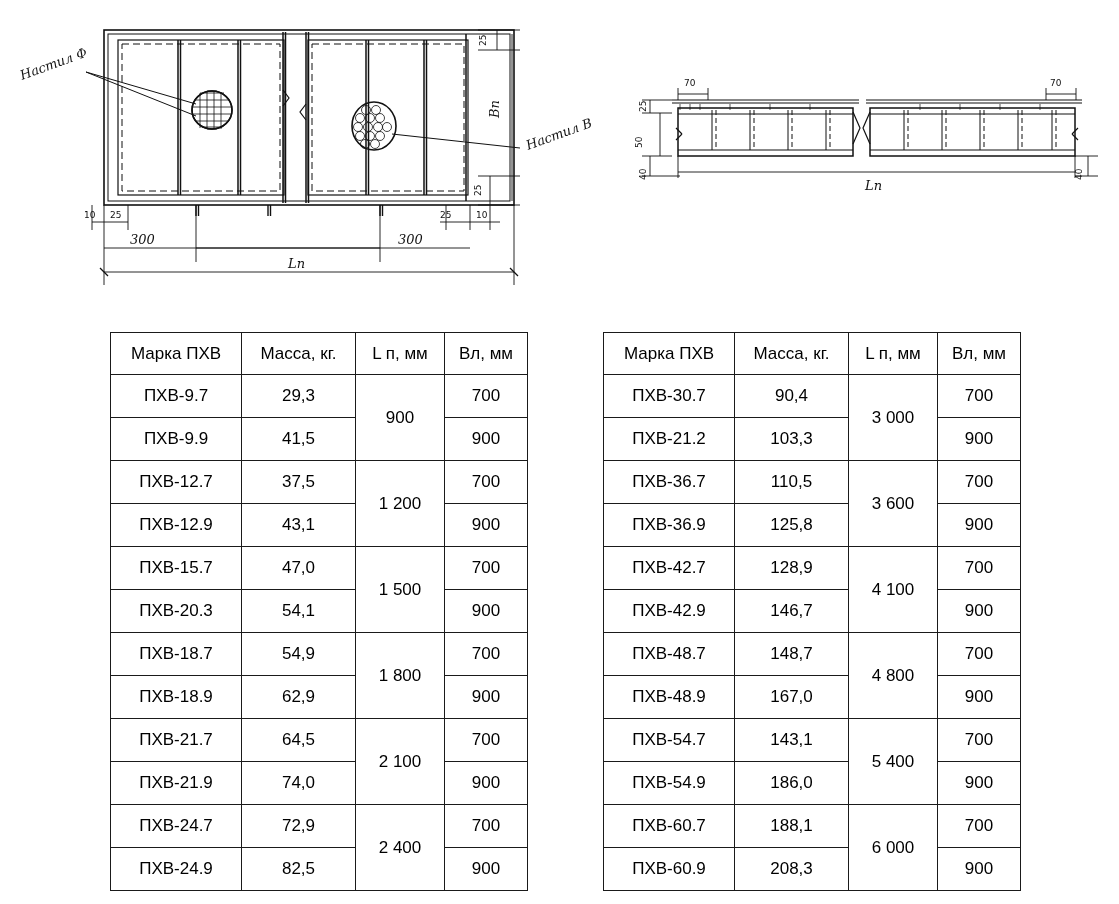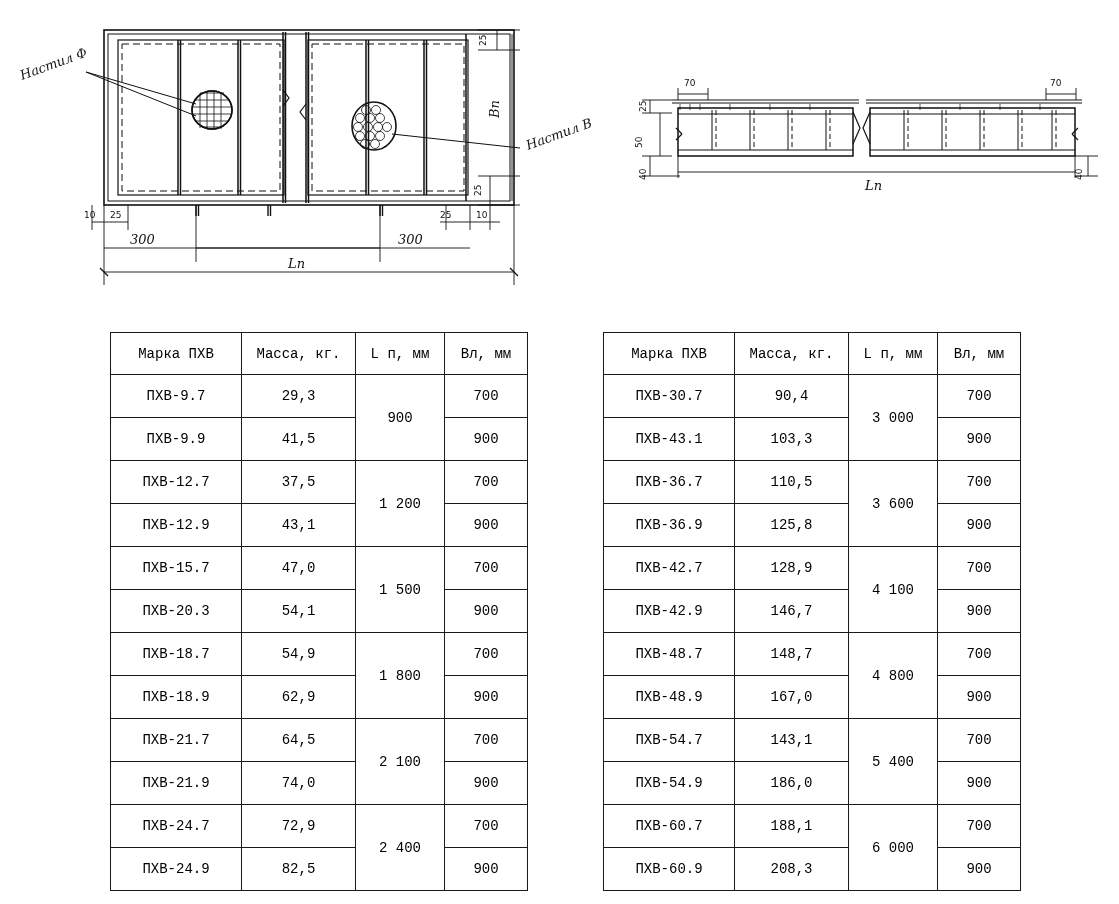--- a/index.html
+++ b/index.html
@@ -41,22 +41,22 @@
     gap: 0;
   }
   .table-block {
     position: absolute;
   }
   #table-left-block { left: 110px; top: 0; }
   #table-right-block { left: 603px; top: 0; }
 
   table.spec {
     border-collapse: collapse;
-    font-family: Liberation Mono, monospace;
-    font-size: 14px;
+    font-family: Liberation Sans, sans-serif;
+    font-size: 17px;
     color: #000;
     background: #fff;
   }
   table.spec th,
   table.spec td {
     border: 1px solid #1a1a1a;
     text-align: center;
     vertical-align: middle;
     padding: 0;
     height: 42px;
@@ -432,21 +432,21 @@
         </tr>
       </thead>
       <tbody id="tbody-right">
           <tr>
             <td class="col-mark">ПХВ-30.7</td>
             <td class="col-mass">90,4</td>
             <td class="col-lp" rowspan="2">3 000</td>
             <td class="col-vl">700</td>
           </tr>
           <tr>
-            <td class="col-mark">ПХВ-43.1</td>
+            <td class="col-mark">ПХВ-21.2</td>
             <td class="col-mass">103,3</td>
             <td class="col-vl">900</td>
           </tr>
           <tr>
             <td class="col-mark">ПХВ-36.7</td>
             <td class="col-mass">110,5</td>
             <td class="col-lp" rowspan="2">3 600</td>
             <td class="col-vl">700</td>
           </tr>
           <tr>

